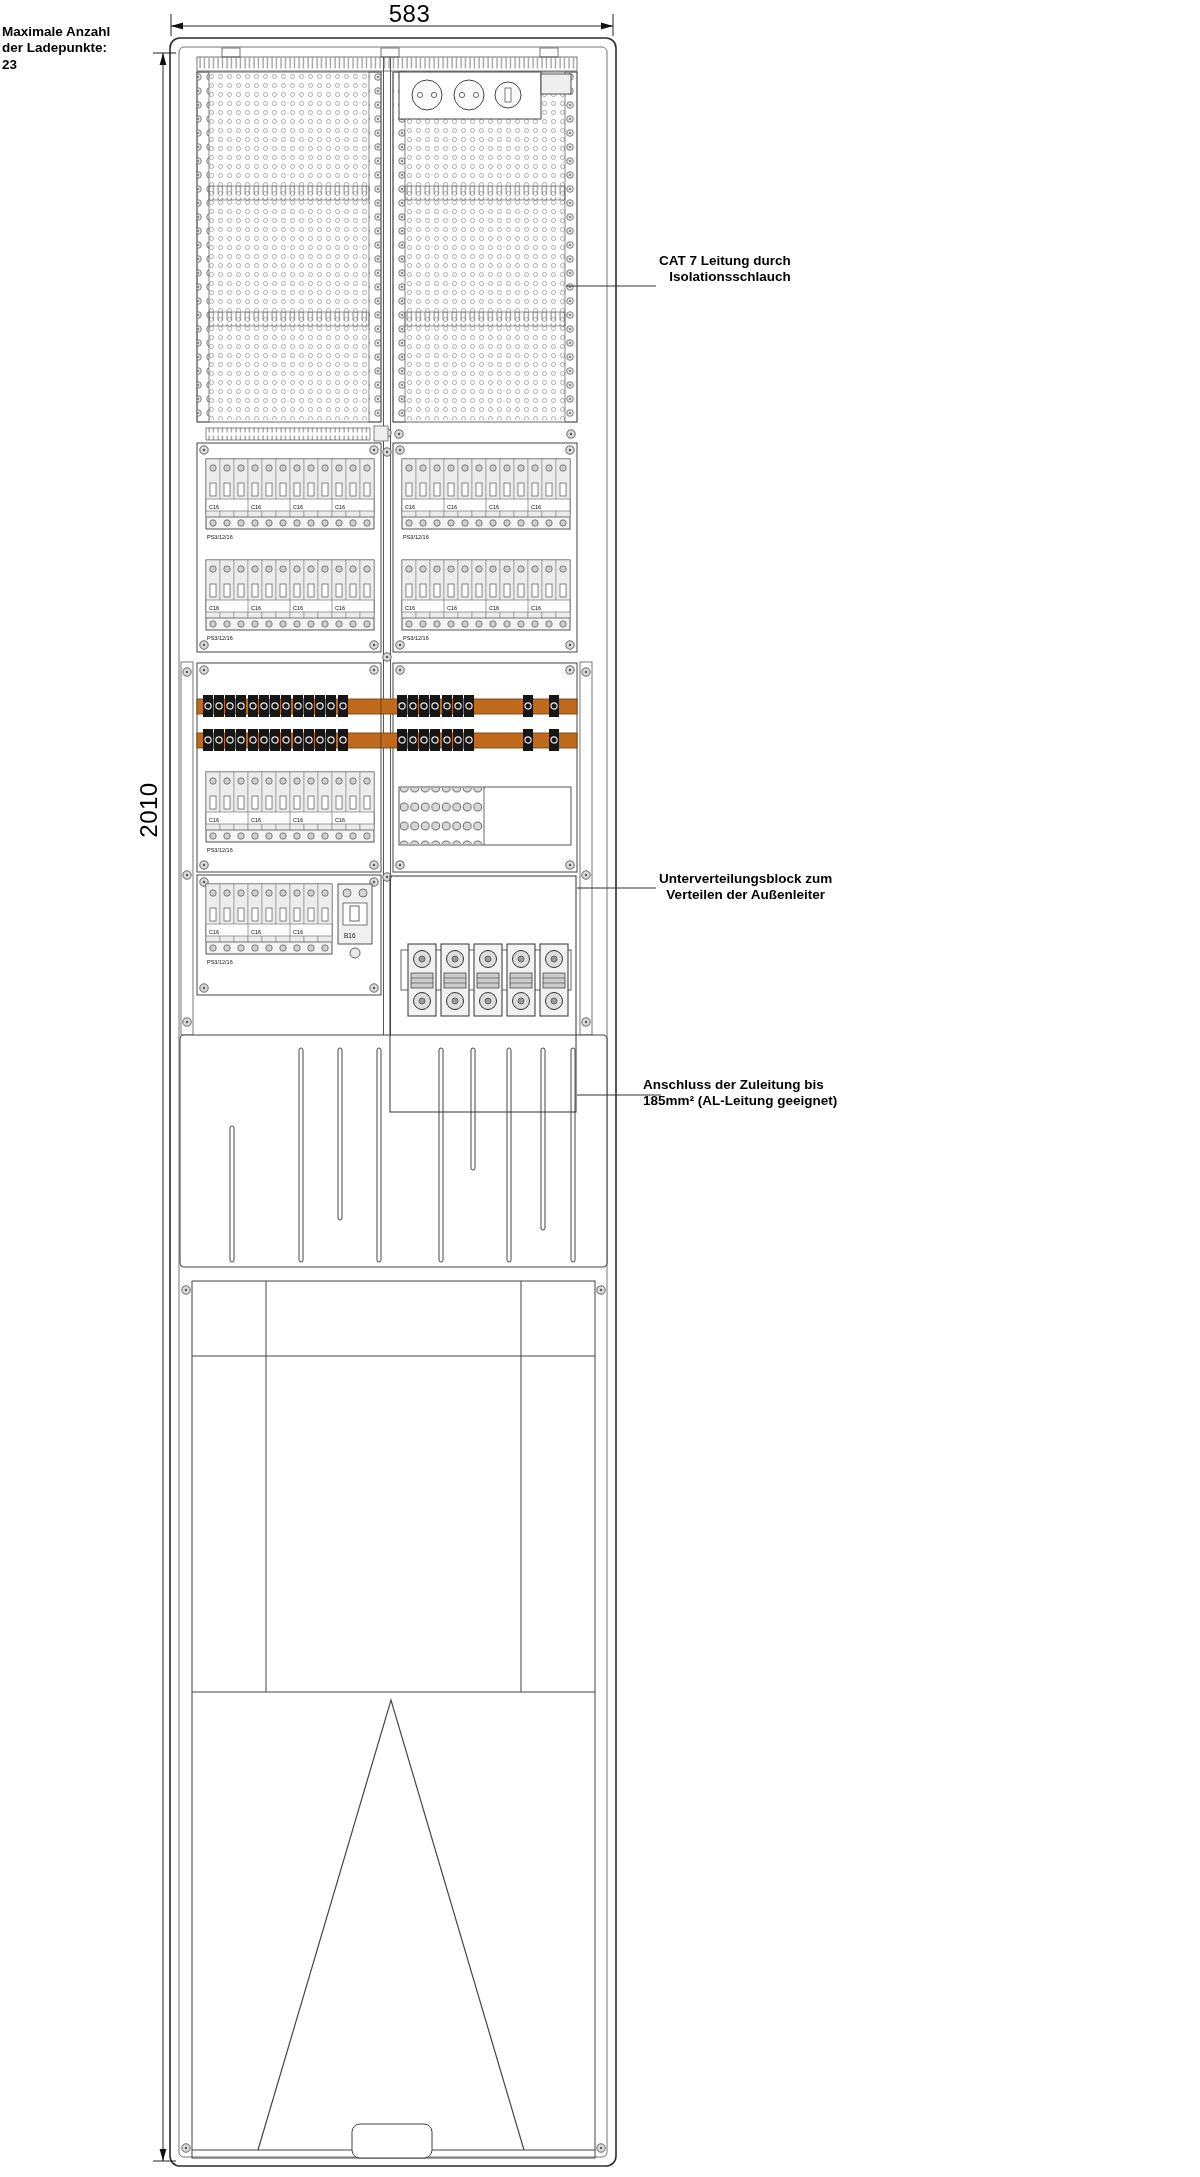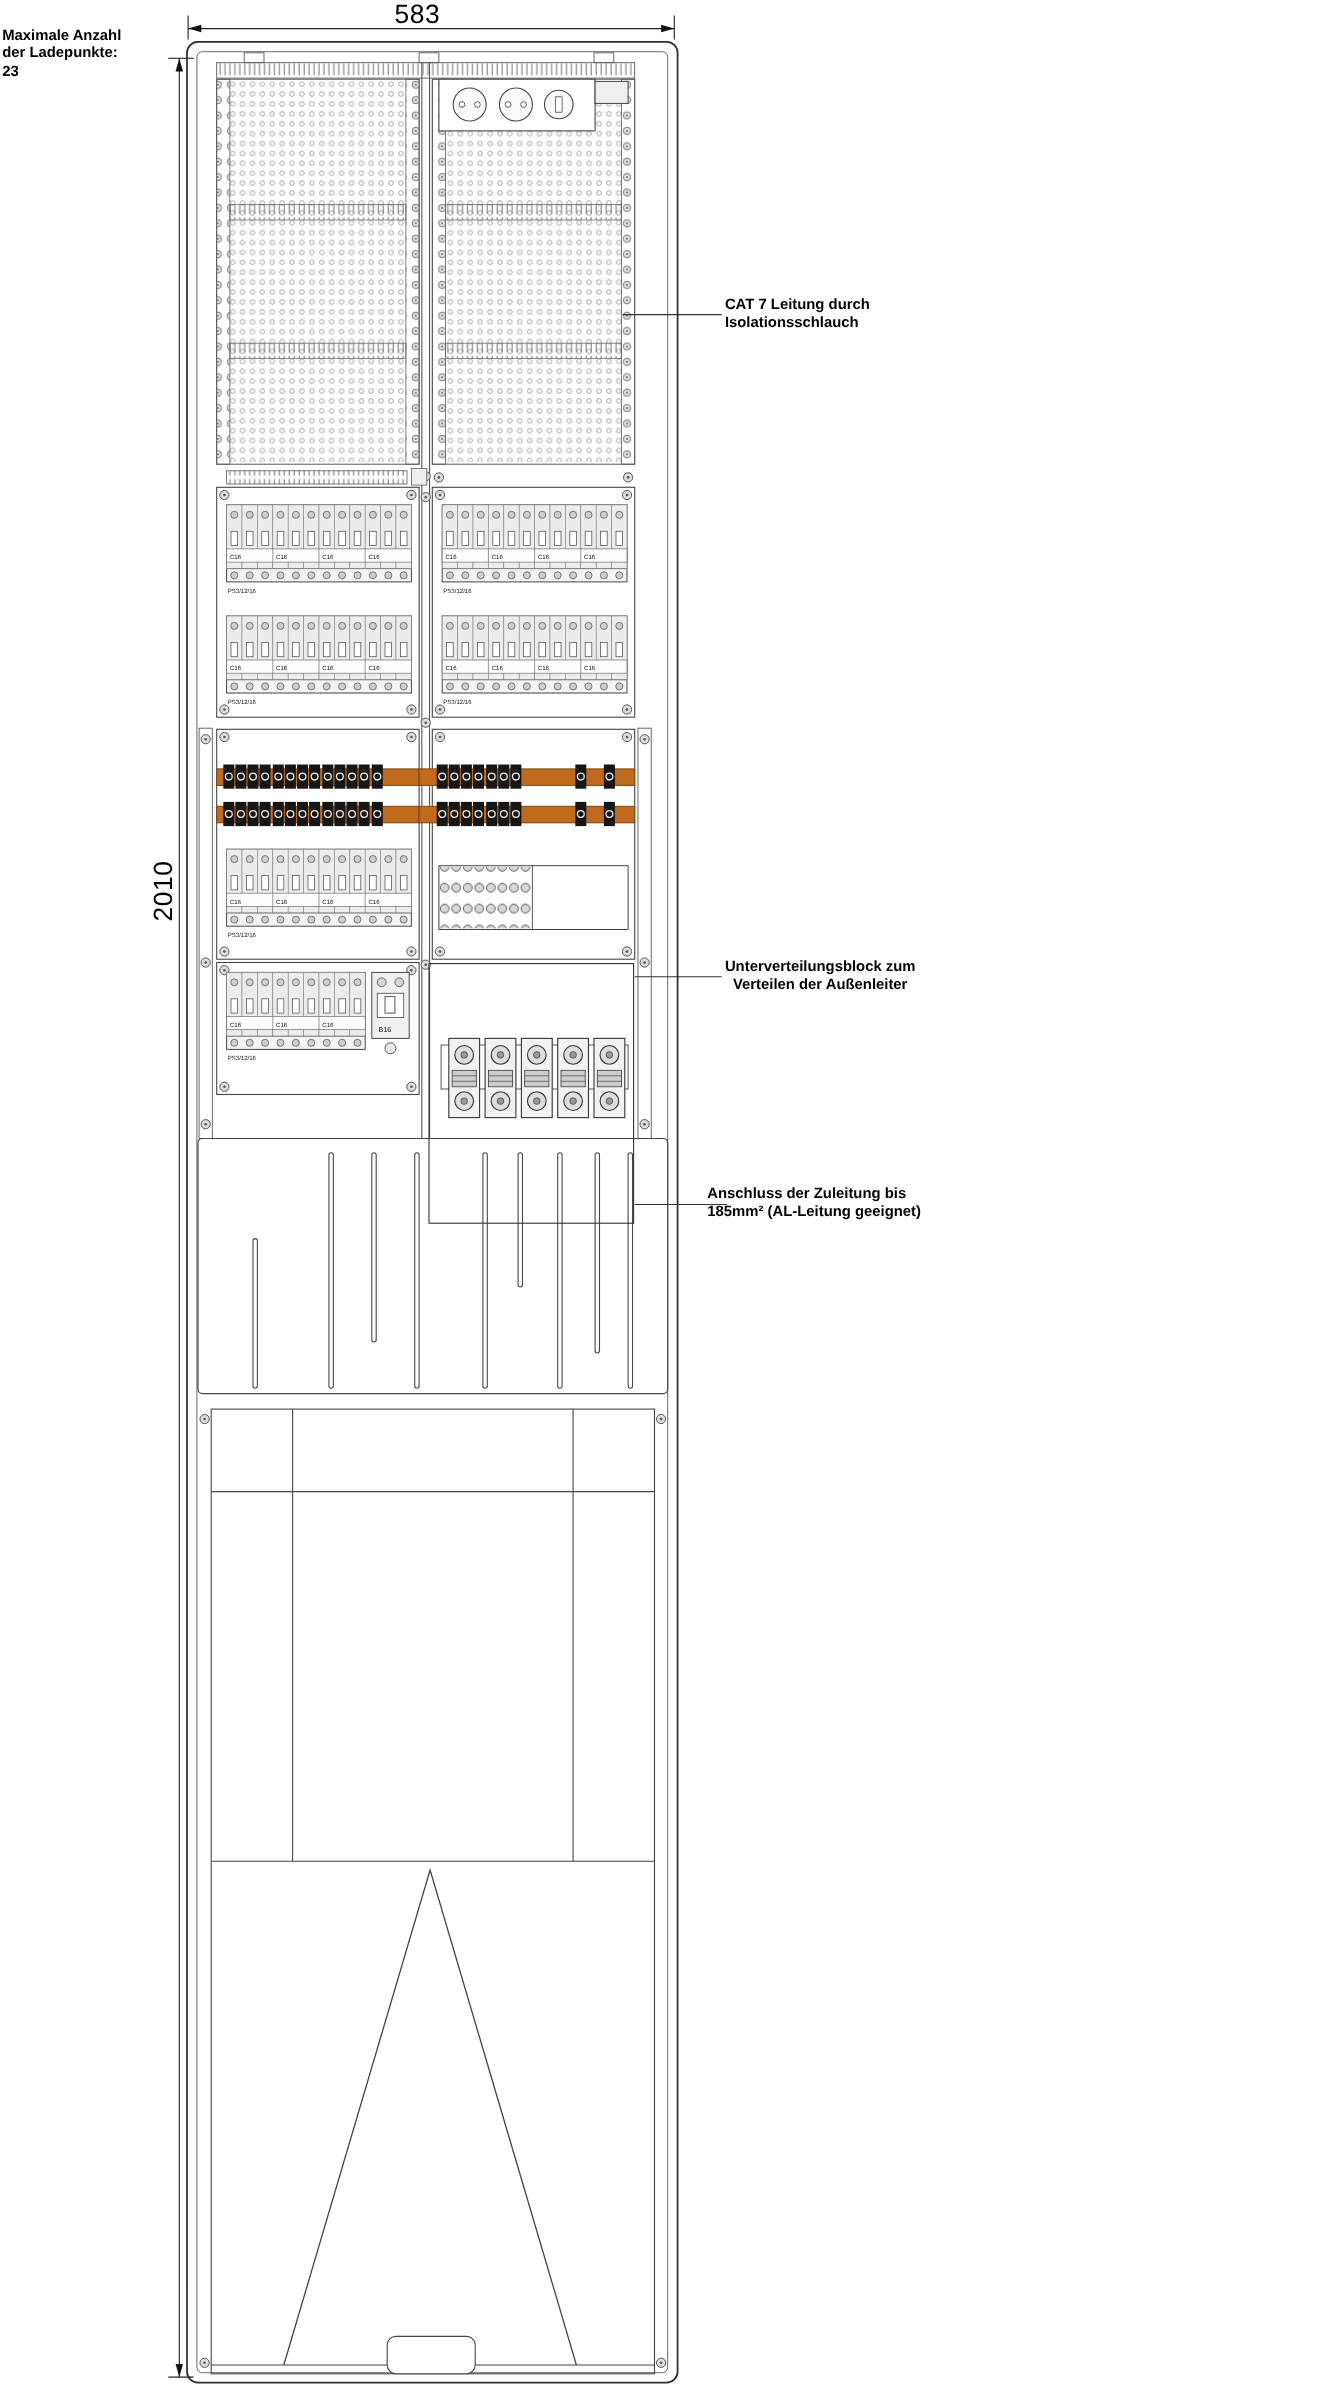--- a/index.html
+++ b/index.html
@@ -4,21 +4,21 @@
 <style>
   html,body{margin:0;padding:0;background:#fff;}
   body{width:1200px;height:2177px;position:relative;font-family:"Liberation Sans",sans-serif;color:#000;overflow:hidden;}
   .stage{position:absolute;left:0;top:0;width:1200px;height:2177px;}
   svg{position:absolute;left:0;top:0;}
   svg text{font-family:"Liberation Sans",sans-serif;fill:#111;}
   .t5{font-size:5.5px;}
   .t6{font-size:6.5px;}
   .note{position:absolute;font-weight:bold;font-size:13.5px;line-height:1.22;white-space:pre-line;}
   .dimnum{position:absolute;font-size:24px;font-weight:400;letter-spacing:.5px;}
-  .dim-w{left:158px;top:0px;width:443px;text-align:center;}
+  .dim-w{left:188px;top:0px;width:443px;text-align:center;}
   .dim-h{left:105px;top:798px;width:84px;height:24px;text-align:center;transform:rotate(-90deg);transform-origin:center;}
   .slot{fill:none;stroke:#474747;stroke-width:1;}
   .frame{fill:#fff;stroke:#454545;stroke-width:1;}
 </style>
 </head>
 <body>
 
 <div class="stage">
 
 <svg width="1200" height="2177" viewBox="0 0 1200 2177">
@@ -351,20 +351,20 @@
     <line x1="577" y1="1095" x2="661" y2="1095" stroke="#333" stroke-width="1"></line>
   </g>
 </svg>
 
 <div class="dimnum dim-w">583</div>
 <div class="dimnum dim-h">2010</div>
 
 <div class="note" style="left:2px;top:24px;">Maximale Anzahl
 der Ladepunkte:
 23</div>
-<div class="note" style="left:659px;top:269px;">CAT 7 Leitung durch
+<div class="note" style="left:659px;top:253px;text-align:right;">CAT 7 Leitung durch
 Isolationsschlauch</div>
 <div class="note" style="left:659px;top:871px;text-align:center;">Unterverteilungsblock zum
 Verteilen der Außenleiter</div>
 <div class="note" style="left:643px;top:1077px;">Anschluss der Zuleitung bis
 185mm² (AL-Leitung geeignet)</div>
 
 </div>
 
 </body></html>

